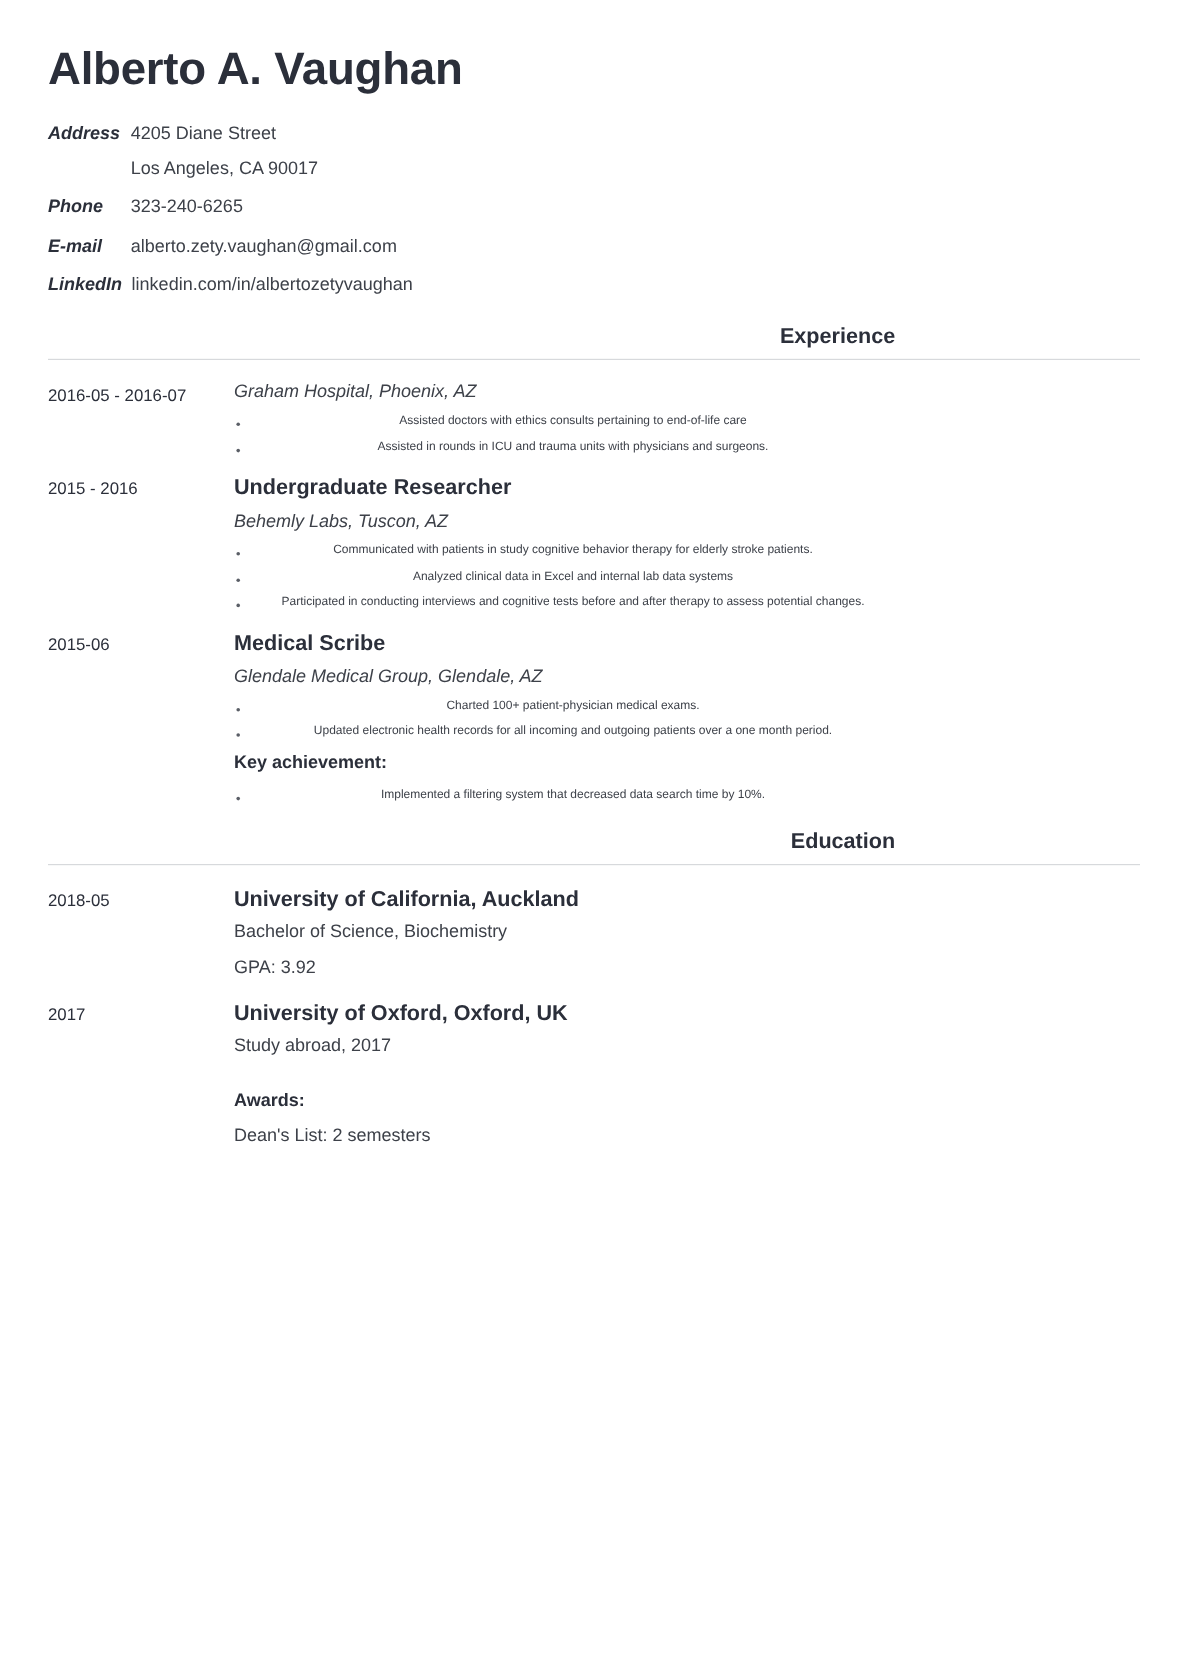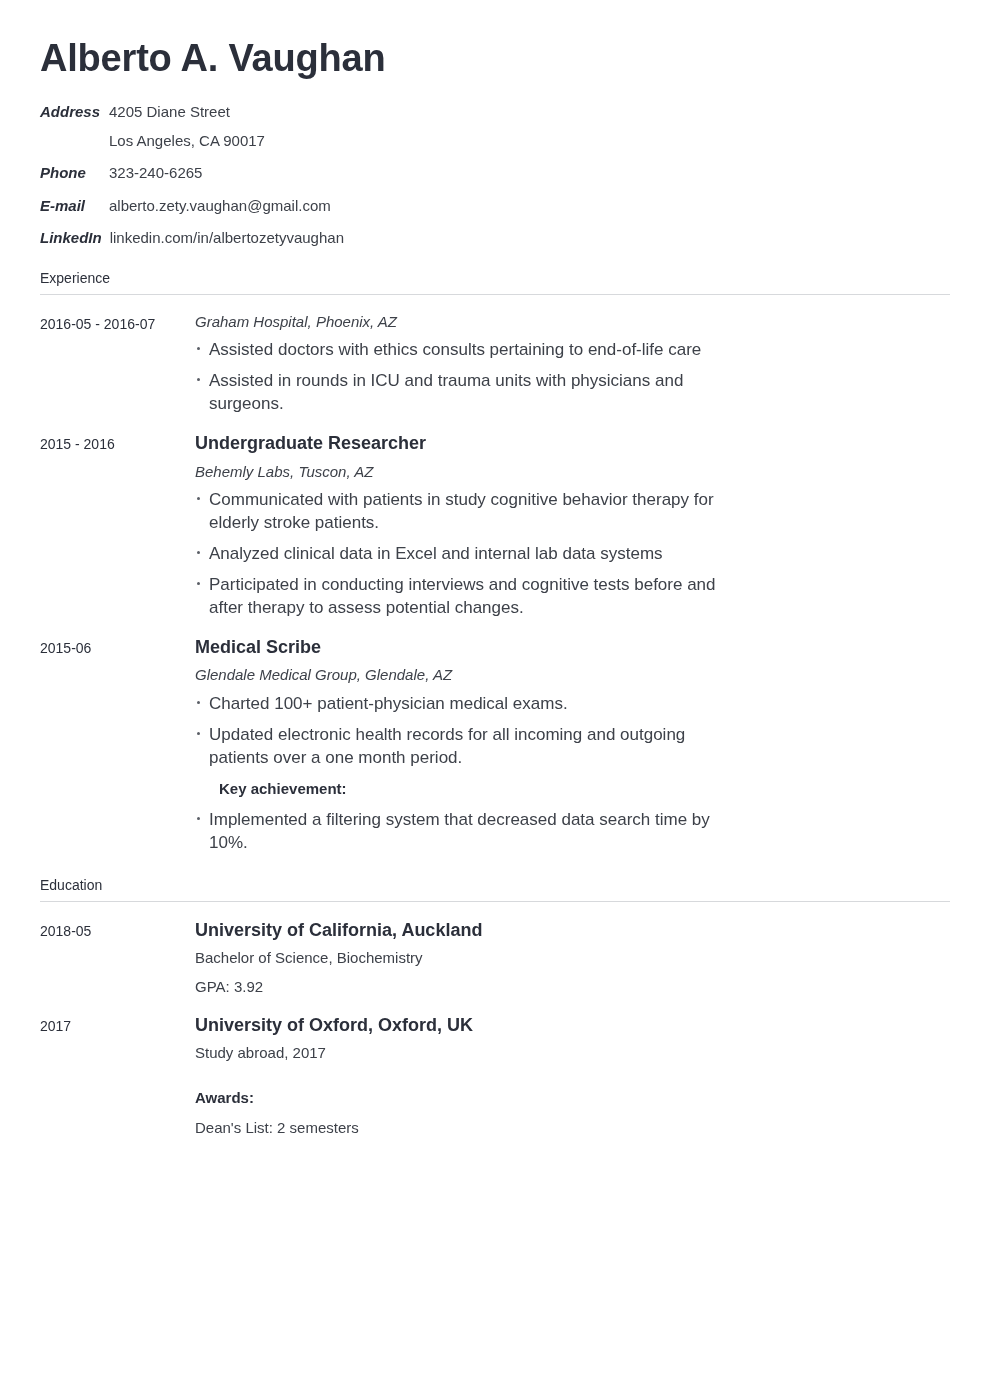--- a/index.html
+++ b/index.html
@@ -61,25 +61,26 @@
   }
   .contact-value + .contact-value {
     margin-top: 9px;
   }
 
   
   .section {
     margin-top: 22px;
   }
   .section-title {
-    font-size: 14px;
-    font-weight: normal;
+    font-size: 18px;
+    font-weight: bold;
     color: #2b2f3a;
     margin: 0 0 7px 0;
     line-height: 1.2;
+    text-align: right;
   }
   .section-rule {
     height: 1px;
     background: #d7d9dc;
     width: 910px;
     margin-bottom: 17px;
   }
 
   
   .entry {
@@ -131,37 +132,38 @@
   }
 
   ul.bullets {
     list-style: none;
     margin: 0;
     padding: 0;
   }
   ul.bullets li {
     position: relative;
     padding-left: 14px;
-    font-size: 17px;
+    font-size: 10px;
     color: #3d4149;
     line-height: 1.35;
     margin-bottom: 8px;
+    text-align: center;
   }
   ul.bullets li:last-child { margin-bottom: 0; }
   ul.bullets li::before {
     content: "";
     position: absolute;
     left: 2px;
     top: 8px;
     width: 3px;
     height: 3px;
     border-radius: 50%;
     background: #5a5e66;
   }
-  .bullets-wrap + .detail-line { margin-top: 9px; margin-left: 24px; }
+  .bullets-wrap + .detail-line { margin-top: 9px; }
   .detail-line + .bullets-wrap { margin-top: 10px; }
 </style>
 </head>
 <body>
 
 <div class="page">
 
   <h1 class="name">Alberto A. Vaughan</h1>
 
   <div class="contact-list">

